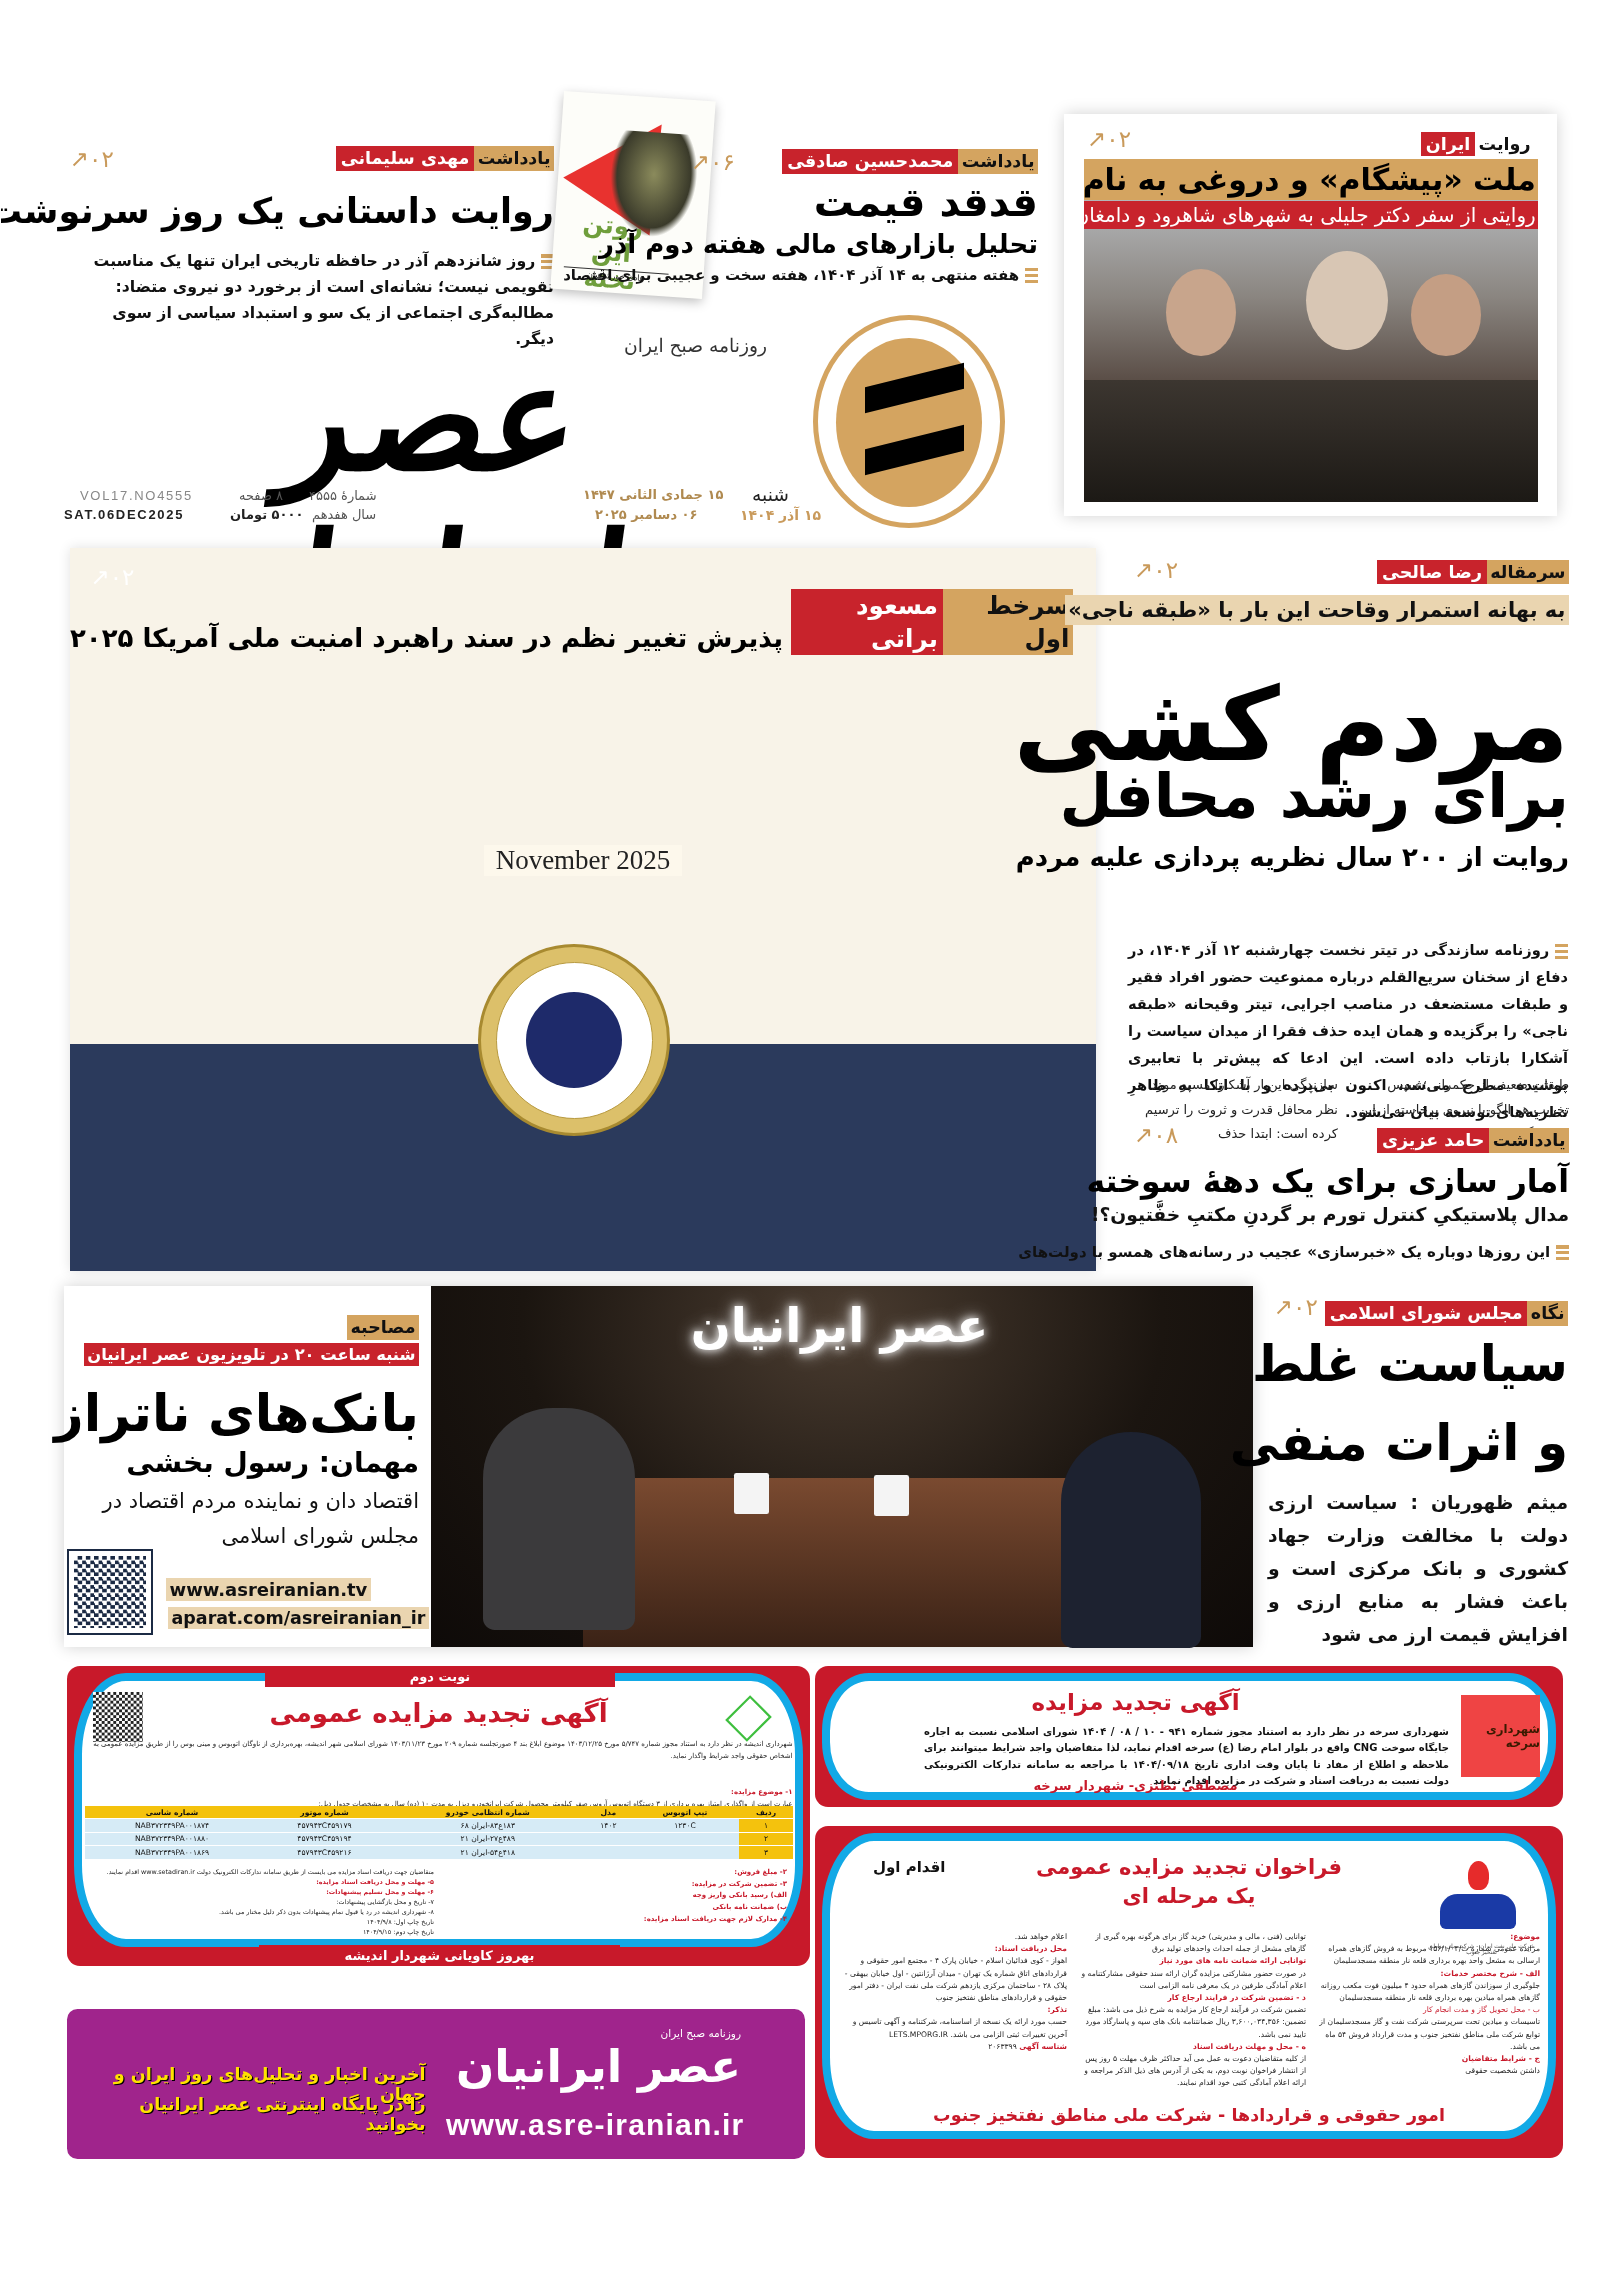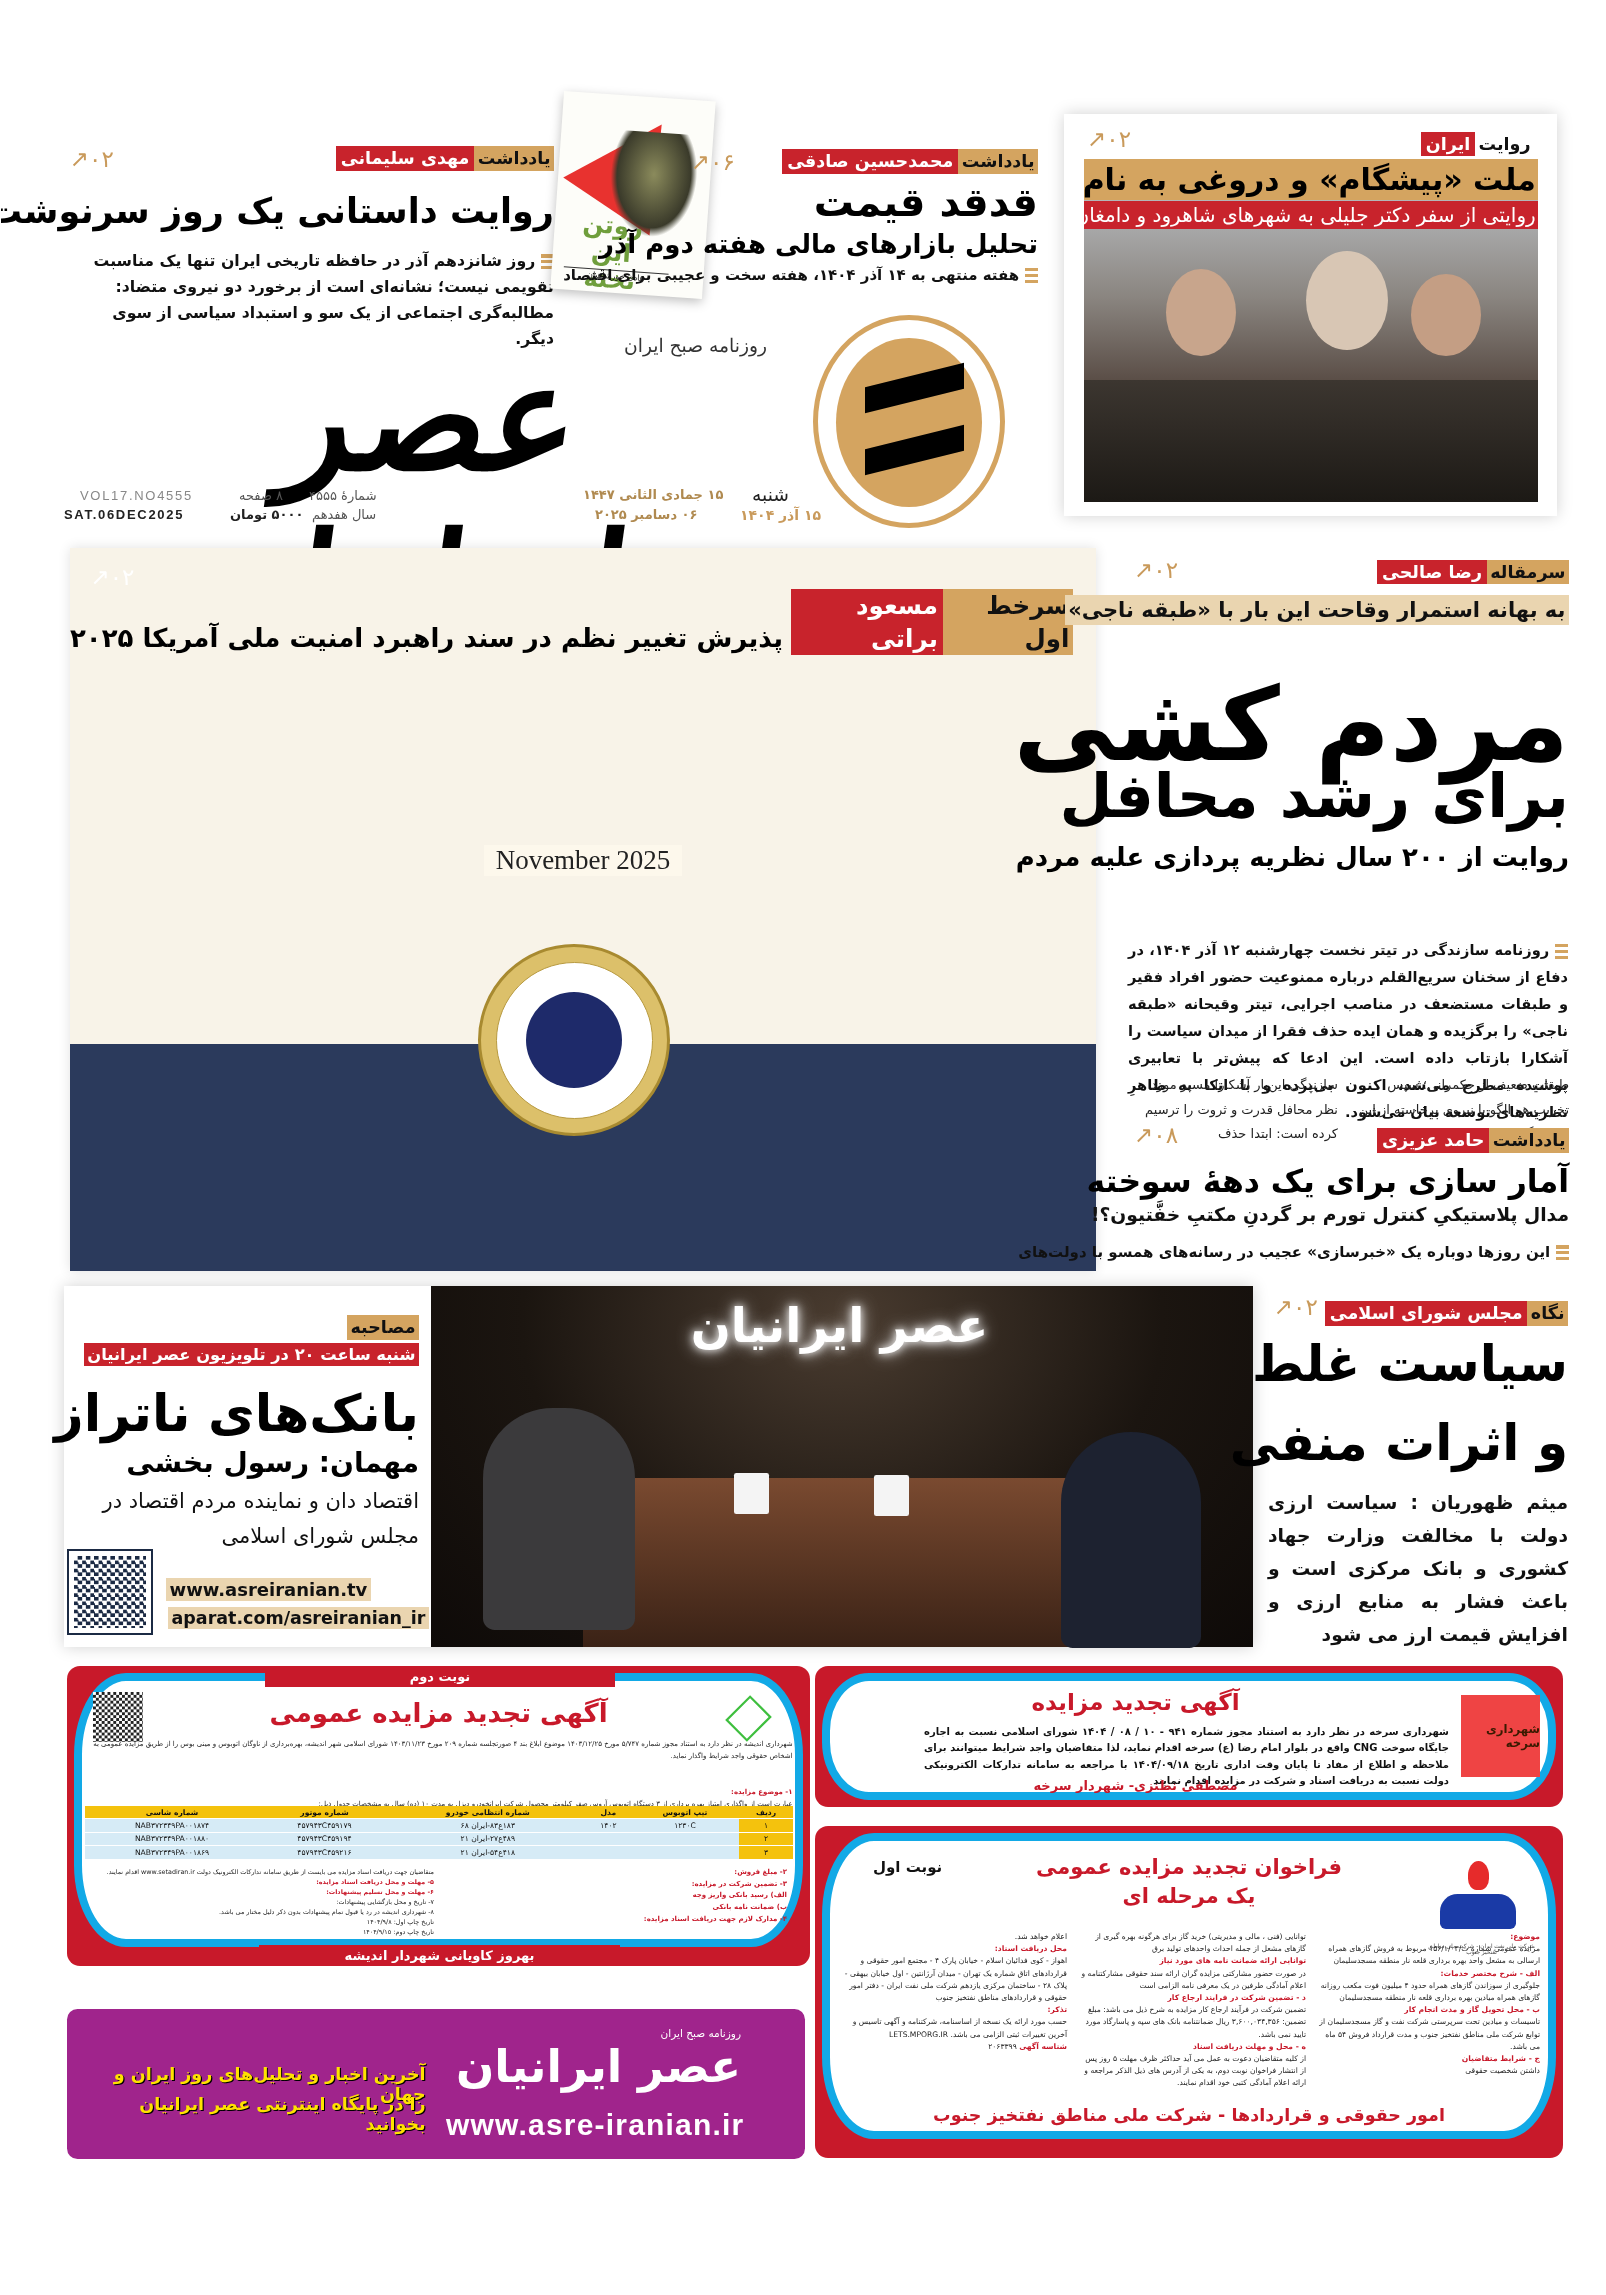--- a/index.html
+++ b/index.html
@@ -271,29 +271,29 @@
   <div class="abs" style="left:0; top:112px; width:641px; text-align:center; color:#c8192a; font-size:13px; font-weight:700;">مصطفی نطنزی- شهردار سرخه</div>
 </div>
 
 <div class="abs ad-frame" style="left:815px; top:1826px; width:748px; height:332px;">
   <div class="ad-inner" style="left:7px; top:7px; width:734px; height:306px;"></div>
   <div class="abs" style="right:47px; top:35px; width:76px; height:76px;">
     <div style="width:21px; height:29px; margin:0 auto; background:#e62b2b; border-radius:50% 50% 40% 40%;"></div>
     <div style="width:76px; height:35px; margin-top:3.5px; background:#1a3aa6; border-radius:17.5px 17.5px 5.8px 5.8px;"></div>
   </div>
   <div class="abs" style="right:23px; top:117px; width:117px; font-size:5.8px; text-align:center; color:#444;">شرکت ملی نفت ایران - شرکت ملی مناطق نفتخیز جنوب</div>
-  <div class="abs" style="left:58px; top:32px; font-size:15px; font-weight:700;">نوبت اول</div>
+  <div class="abs" style="left:58px; top:32px; font-size:15px; font-weight:700;">اقدام اول</div>
   <div class="abs" style="left:0; top:29px; width:748px; text-align:center; color:#c8192a; font-size:21px; font-weight:700;">فراخوان تجدید مزایده عمومی</div>
   <div class="abs" style="left:0; top:58px; width:748px; text-align:center; color:#c8192a; font-size:21px; font-weight:700;">یک مرحله ای</div>
   <div class="abs small" style="right:23px; top:105px; width:222px; font-size:7.6px; line-height:12.2px;">
     <div style="color:#c8192a;font-weight:700">موضوع:</div>
       <div>مزایده عمومی شماره ت/۱۵۶/۱/۰۴ مربوط به فروش گازهای همراه ارسالی به مشعل واحد بهره برداری قلعه نار منطقه مسجدسلیمان</div>
     <div style="color:#c8192a;font-weight:700">الف - شرح مختصر خدمات:</div>
       <div>جلوگیری از سوزاندن گازهای همراه حدود ۴ میلیون فوت مکعب روزانه گازهای همراه میادین بهره برداری قلعه نار منطقه مسجدسلیمان</div>
-    <div style="color:#c8192a;font-weight:700">ب - محل تحویل گاز و مدت انجام کار</div>
+    <div style="color:#c8192a;font-weight:400">ب - محل تحویل گاز و مدت انجام کار</div>
       <div>تاسیسات و میادین تحت سرپرستی شرکت نفت و گاز مسجدسلیمان از توابع شرکت ملی مناطق نفتخیز جنوب و مدت قرارداد فروش ۵۴ ماه می باشد.</div>
     <div style="color:#c8192a;font-weight:700">ج - شرایط متقاضیان</div>
       <div>داشتن شخصیت حقوقی</div>
   </div>
   <div class="abs small" style="right:257px; top:105px; width:227px; font-size:7.6px; line-height:12.2px;">
     <div>توانایی (فنی ، مالی و مدیریتی) خرید گاز برای هرگونه بهره گیری از گازهای مشعل از جمله احداث واحدهای تولید برق</div>
     <div style="color:#c8192a;font-weight:700">توانایی ارائه ضمانت نامه های مورد نیاز</div>
       <div>در صورت حضور مشارکتی مزایده گران ارائه سند حقوقی مشارکتنامه و اعلام آمادگی طرفین در یک معرفی نامه الزامی است</div>
     <div style="color:#c8192a;font-weight:700">د - تضمین شرکت در فرایند ارجاع کار</div>
       <div>تضمین شرکت در فرآیند ارجاع کار مزایده به شرح ذیل می باشد: مبلغ تضمین: ۳,۶۰۰,۰۳۴,۳۵۶ ریال ضمانتنامه بانک های سپه و پاسارگاد مورد تایید نمی باشد.</div>

